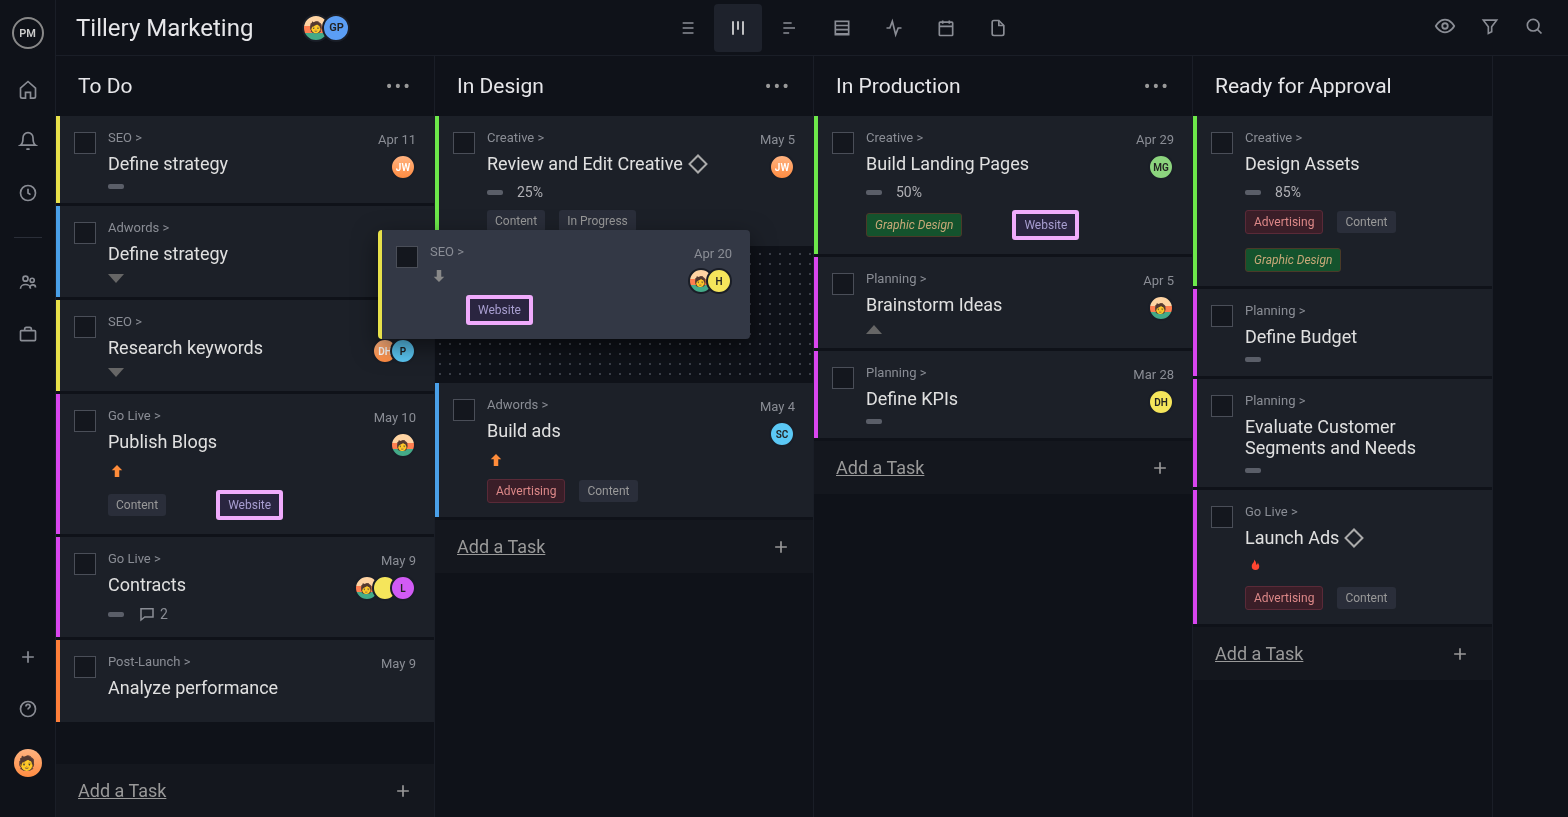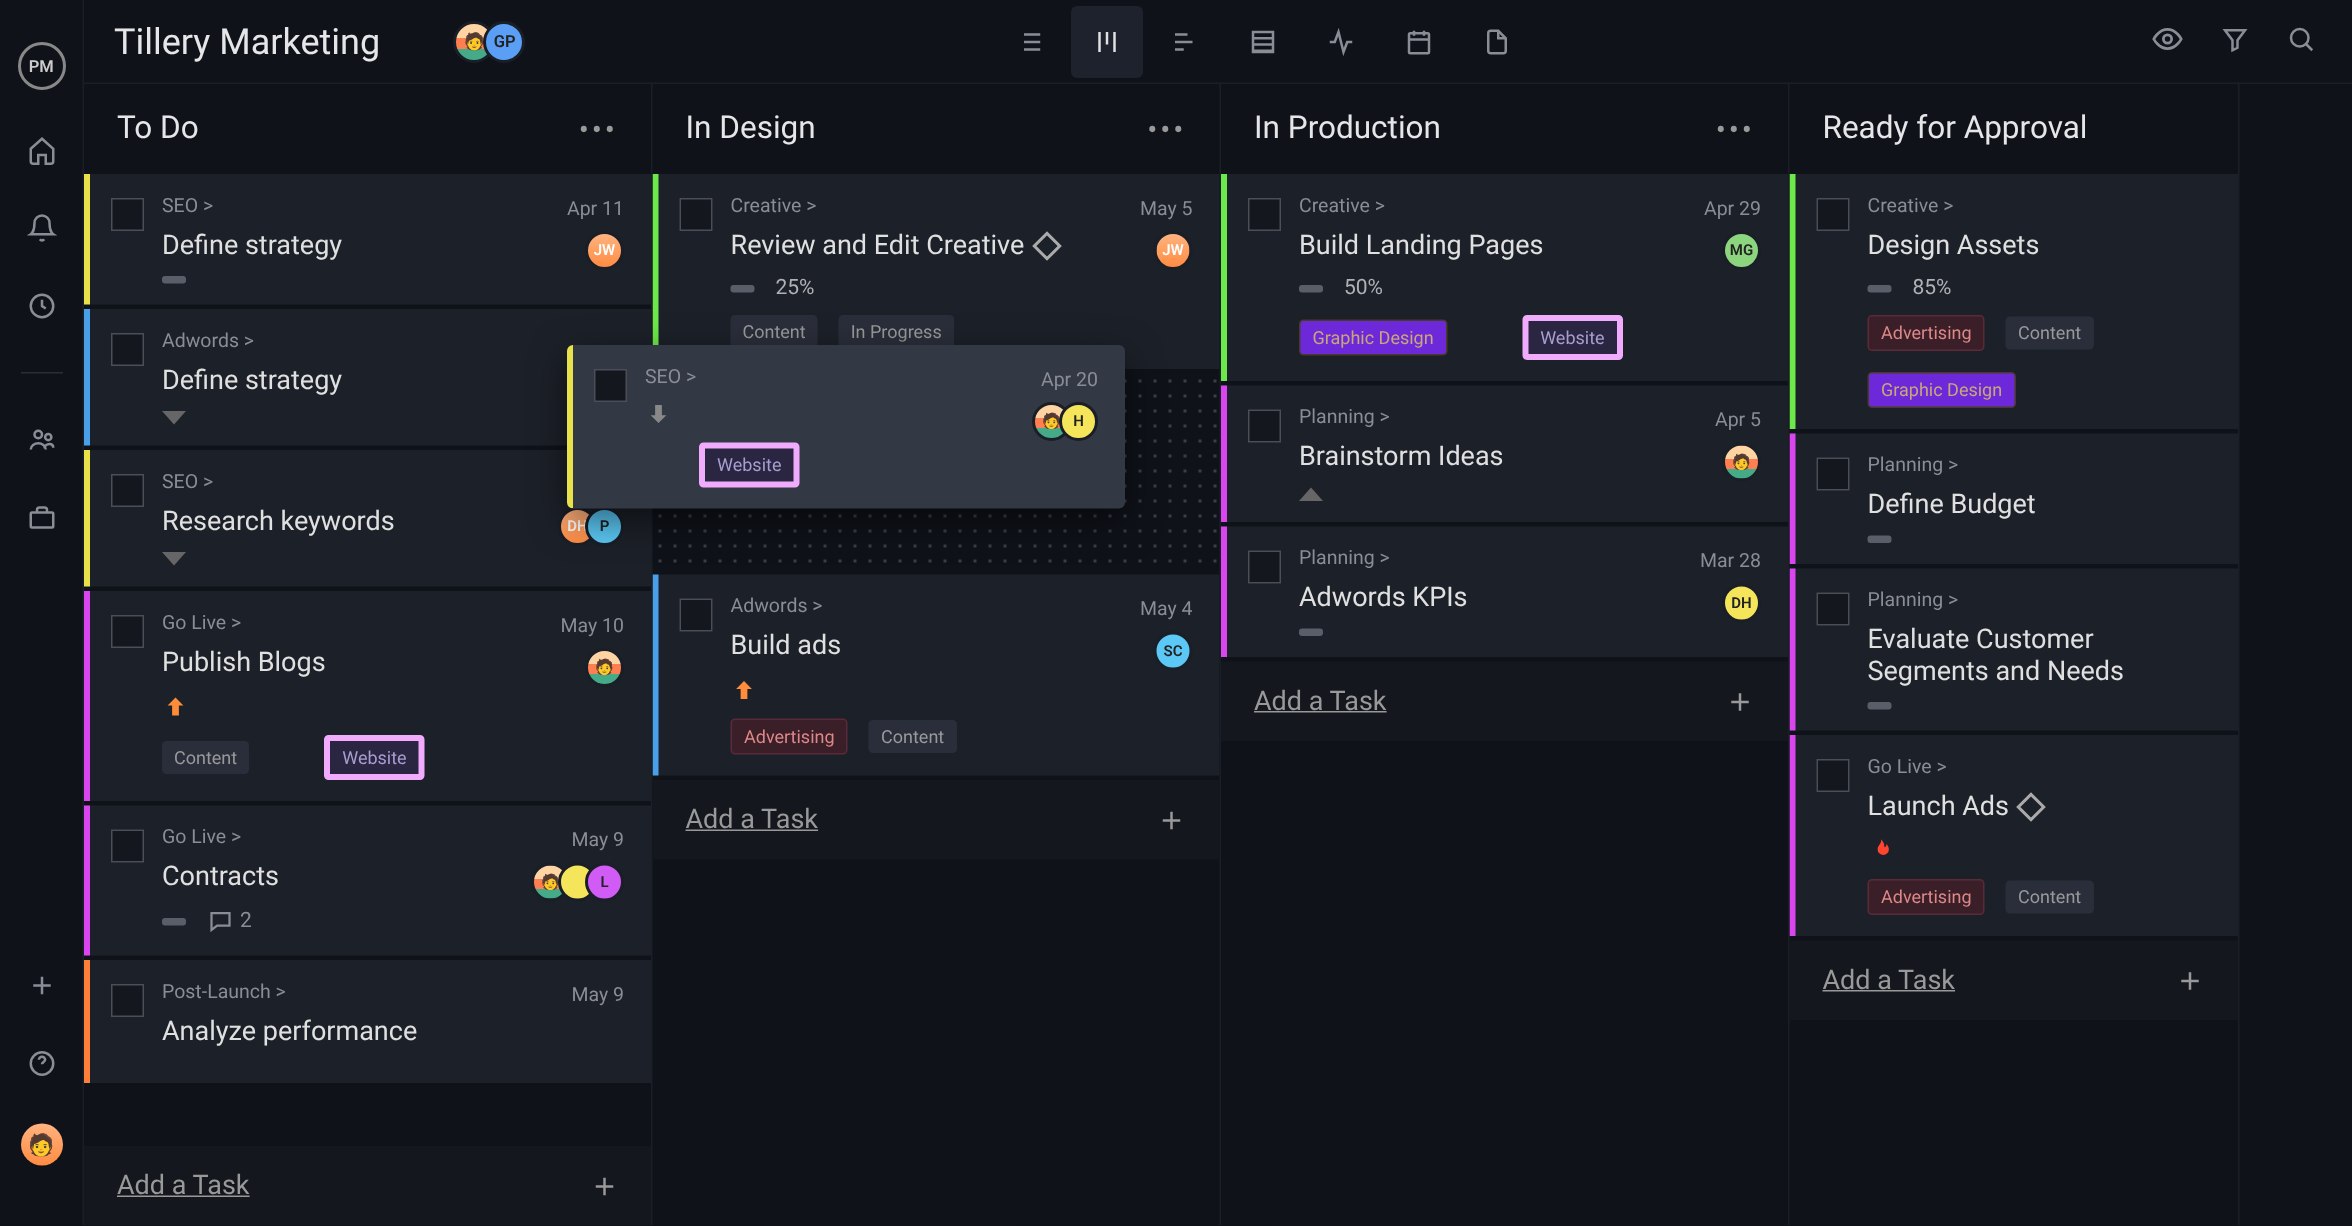--- a/index.html
+++ b/index.html
@@ -11,21 +11,21 @@
   height: 817px;
   overflow: hidden;
   display: flex;
 }
 .left-nav {
   width: 56px;
   background: #0f1219;
   display: flex;
   flex-direction: column;
   align-items: center;
-  padding-top: 28px;
+  padding-top: 17px;
   gap: 28px;
   border-right: 1px solid #1a1e27;
 }
 .logo-pm {
   width: 32px; height: 32px;
   border: 2px solid #888; border-radius: 50%;
   display: flex; align-items: center; justify-content: center;
   font-size: 11px; font-weight: 600; color: #ccc;
 }
 .nav-icon { color: #8a8d95; cursor: pointer; display:flex; align-items:center; justify-content:center; width:24px; height:24px;}
@@ -87,21 +87,21 @@
 .card-avatars .avatar { width:26px; height:26px; font-size:10px;}
 .card-avatars .avatar + .avatar { margin-left:-8px;}
 .card-row { display:flex; align-items:center; gap:14px; flex-wrap:wrap;}
 .prog-bar { width:16px; height:5px; background:#5a5e68; border-radius:2px;}
 .prog-txt { font-size:14px; color:#b0b0b5;}
 .tag { font-size:12px; padding:4px 8px; border-radius:3px; background:#2a2e3a; color:#b0b0b5;}
 .tag.advertising { background:#3a1e28; color:#d88; border:1px solid #5a2a38;}
 .tag.website { background:#2a2540; color:#a89ed0; border:4px solid #f0abfc;margin-left:36px;}
 .tag.content { color:#999;}
 .tag.inprogress { color:#999;text-align:center;}
-.tag.graphic { background:#6d28d9; color:#c8a878; border:1px solid #4a3a28;}
+.tag.graphic { background:#14532d; color:#c8a878; border:1px solid #4a3a28;font-style:italic;}
 .comment-badge { display:flex; align-items:center; gap:4px; color:#8a8d95; font-size:14px;}
 .add-task {
   padding:16px 22px; color:#999; font-size:18px;
   display:flex; align-items:center; justify-content:space-between;
   cursor:pointer;
   background:#14171e;
   text-decoration:underline;
 }
 .col-body .add-task { position:sticky; bottom:0;}
 .column:first-child .add-task { position:absolute; bottom:0; left:56px; width:379px; z-index:5;}
@@ -424,21 +424,21 @@
             <div class="card-avatars">
               <div class="avatar cartoon">🧑</div>
             </div>
             <div class="card-row">
               <div class="caret-up"></div>
             </div>
           </div>
           <div class="card" style="border-left-color: rgb(217, 70, 239);">
             <div class="card-check"></div>
             <div class="card-cat">Planning &gt;</div>
-            <div class="card-title">Adwords KPIs</div>
+            <div class="card-title">Define KPIs</div>
             <div class="card-date">Mar 28</div>
             <div class="card-avatars">
               <div class="avatar yellow">DH</div>
             </div>
             <div class="card-row">
               <div class="prog-bar"></div>
             </div>
           </div>
           <div class="add-task">
             <span>Add a Task</span>

